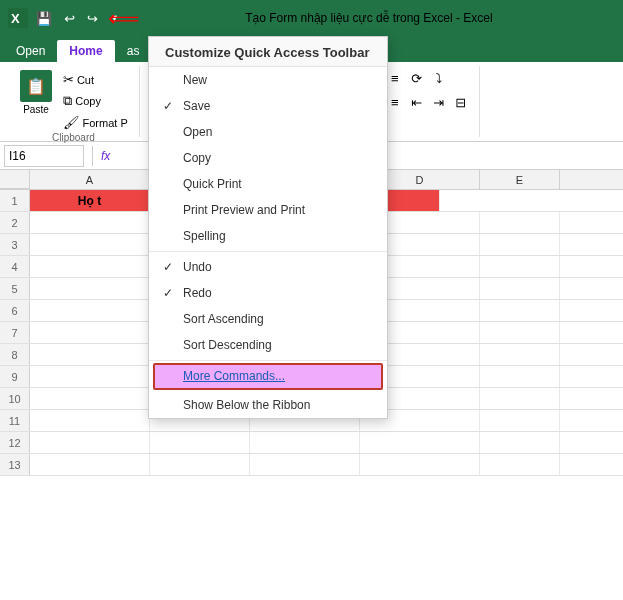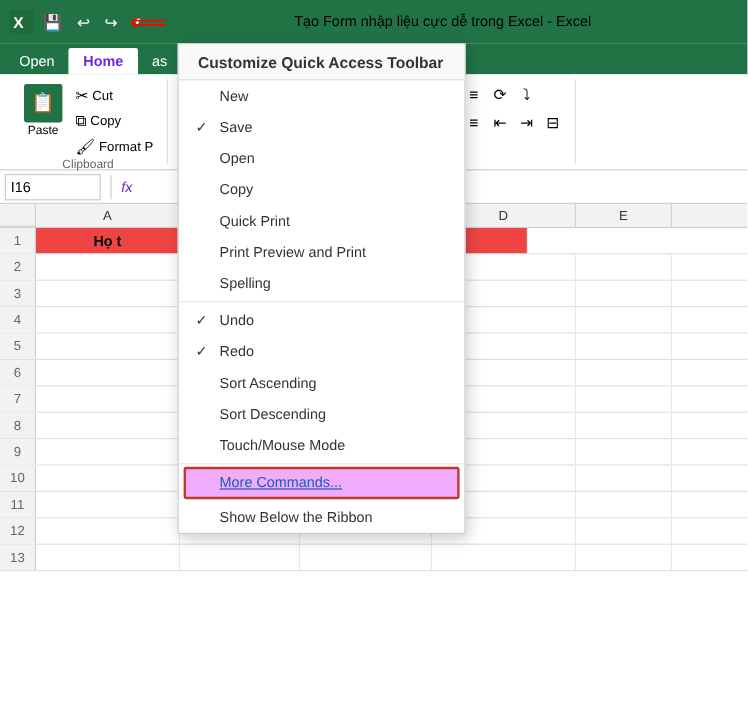--- a/index.html
+++ b/index.html
@@ -415,23 +415,20 @@
         <span class="item-label">Undo</span>
       </div>
       <div class="dropdown-item checked">
         <span class="item-label">Redo</span>
       </div>
       <div class="dropdown-item">
         <span class="item-label">Sort Ascending</span>
       </div>
       <div class="dropdown-item">
         <span class="item-label">Sort Descending</span>
-      </div>
-      <div class="dropdown-item">
-        <span class="item-label">Touch/Mouse Mode</span>
       </div>
       <div class="dropdown-divider"></div>
       <div class="dropdown-item highlighted">
         <span class="item-label">More Commands...</span>
       </div>
       <div class="dropdown-item">
         <span class="item-label">Show Below the Ribbon</span>
       </div>
     </div>
 </div>

